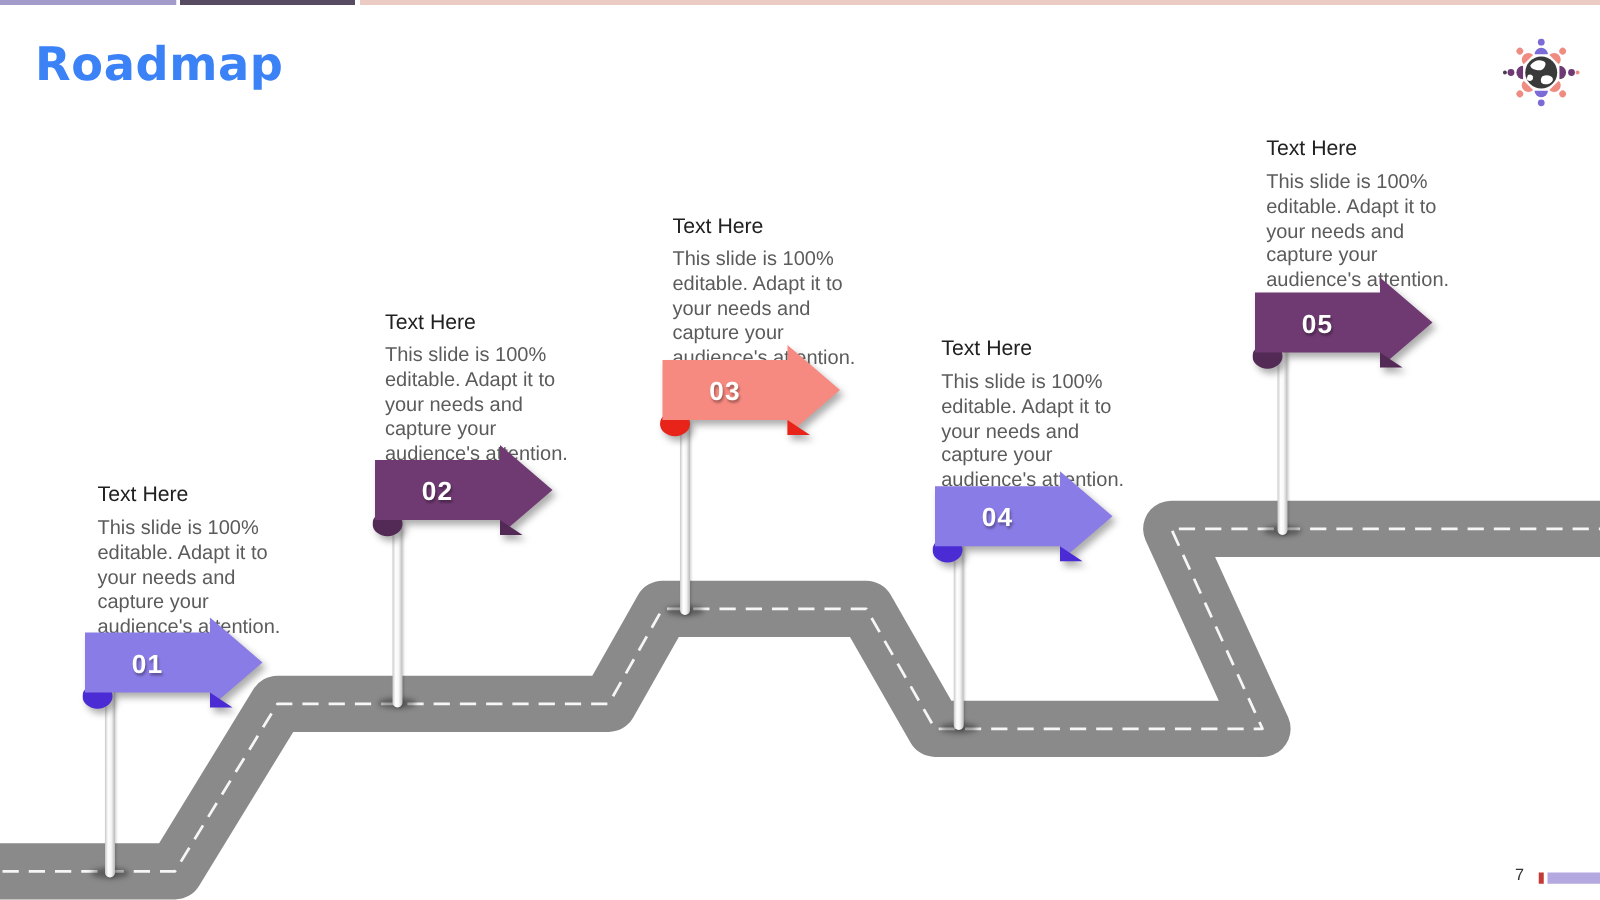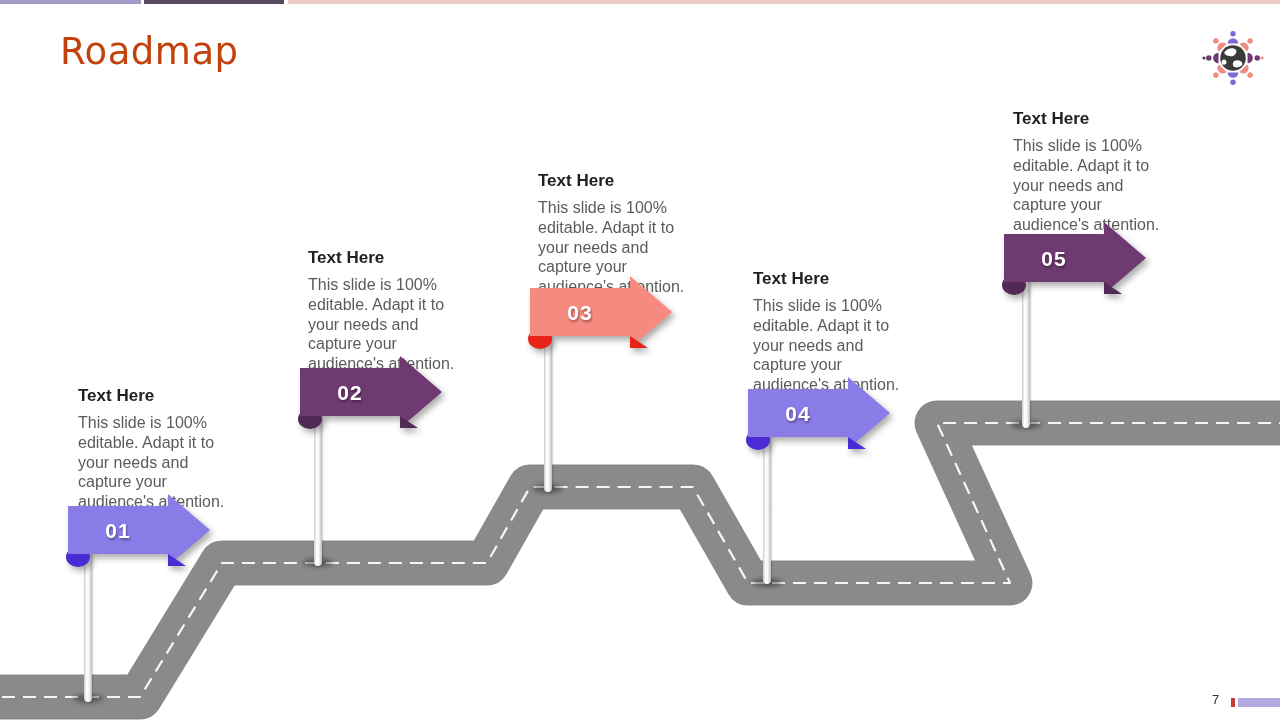--- a/index.html
+++ b/index.html
@@ -4,42 +4,42 @@
 <style>
   html,body{margin:0;padding:0;}
   body{width:1280px;height:720px;position:relative;overflow:hidden;background:#ffffff;
        font-family:"Liberation Sans",sans-serif;}
   .abs{position:absolute;}
 
   
   .topbar{position:absolute;top:0;height:4px;}
 
   
-  .slide-title{position:absolute;left:60px;top:30px;font-family:"DejaVu Sans",sans-serif;
-               font-weight:400;font-size:37px;letter-spacing:.5px;color:#c2410c;}
+  .slide-title{position:absolute;left:28px;top:30px;font-family:"DejaVu Sans",sans-serif;
+               font-weight:700;font-size:37px;letter-spacing:.5px;color:#3b82f6;}
 
   
   .road-svg{position:absolute;left:0;top:0;width:1280px;height:720px;}
 
   
   .pole{position:absolute;width:8px;border-radius:4px;
         background:linear-gradient(90deg,#c9c9c9,#ffffff 32%,#f6f6f6 62%,#b9b9b9);
         box-shadow:1px 1px 2px rgba(0,0,0,.18);}
   .pole-shadow{position:absolute;width:30px;height:9px;border-radius:50%;
                background:rgba(35,35,35,.45);filter:blur(2px);}
 
   
   .flag{position:absolute;filter:drop-shadow(3px 4px 3px rgba(70,70,70,.45));}
   .flag text{font-family:"Liberation Sans",sans-serif;font-weight:bold;font-size:21px;
              letter-spacing:1px;fill:#ffffff;text-anchor:middle;
              filter:drop-shadow(1px 2px 1px rgba(0,0,0,.35));}
 
   
   .ms-text{position:absolute;width:166px;}
-  .ms-title{font-weight:bold;font-size:17px;color:#212121;margin-bottom:7px;}
+  .ms-title{font-weight:normal;font-size:17px;color:#212121;margin-bottom:7px;}
   .ms-desc{font-size:16px;line-height:1.24;color:#5b5b5b;}
 
   
   .page-number{position:absolute;font-size:13px;color:#333333;}
   .footer-tick{position:absolute;width:4px;height:9px;}
   .footer-bar{position:absolute;width:42px;height:9px;}
 </style>
 </head>
 <body>
 

